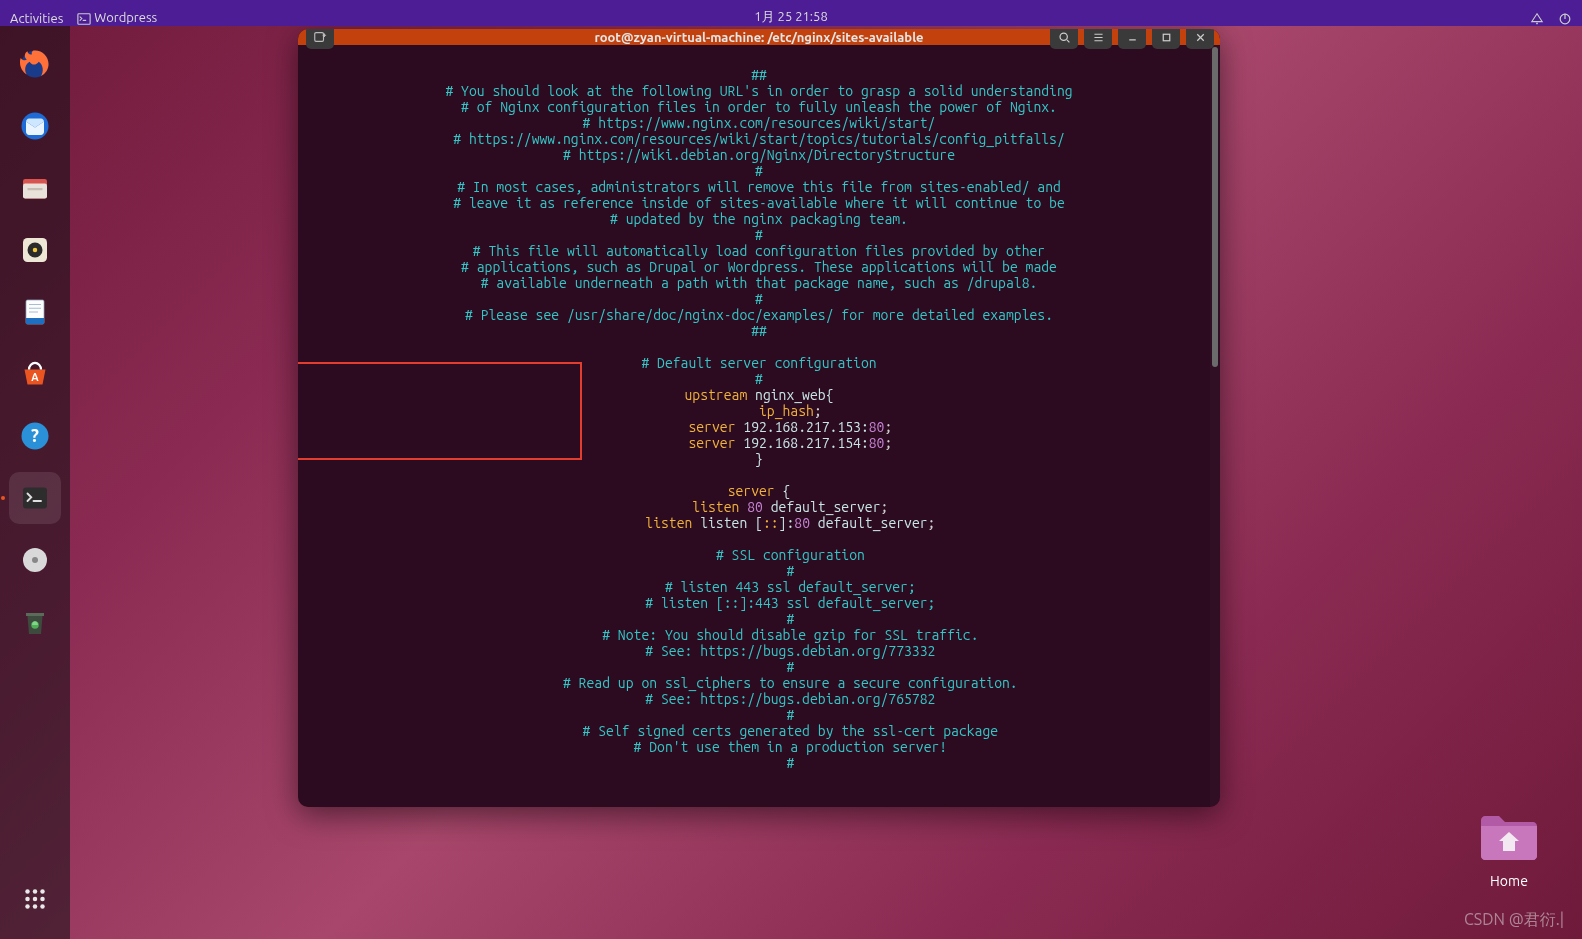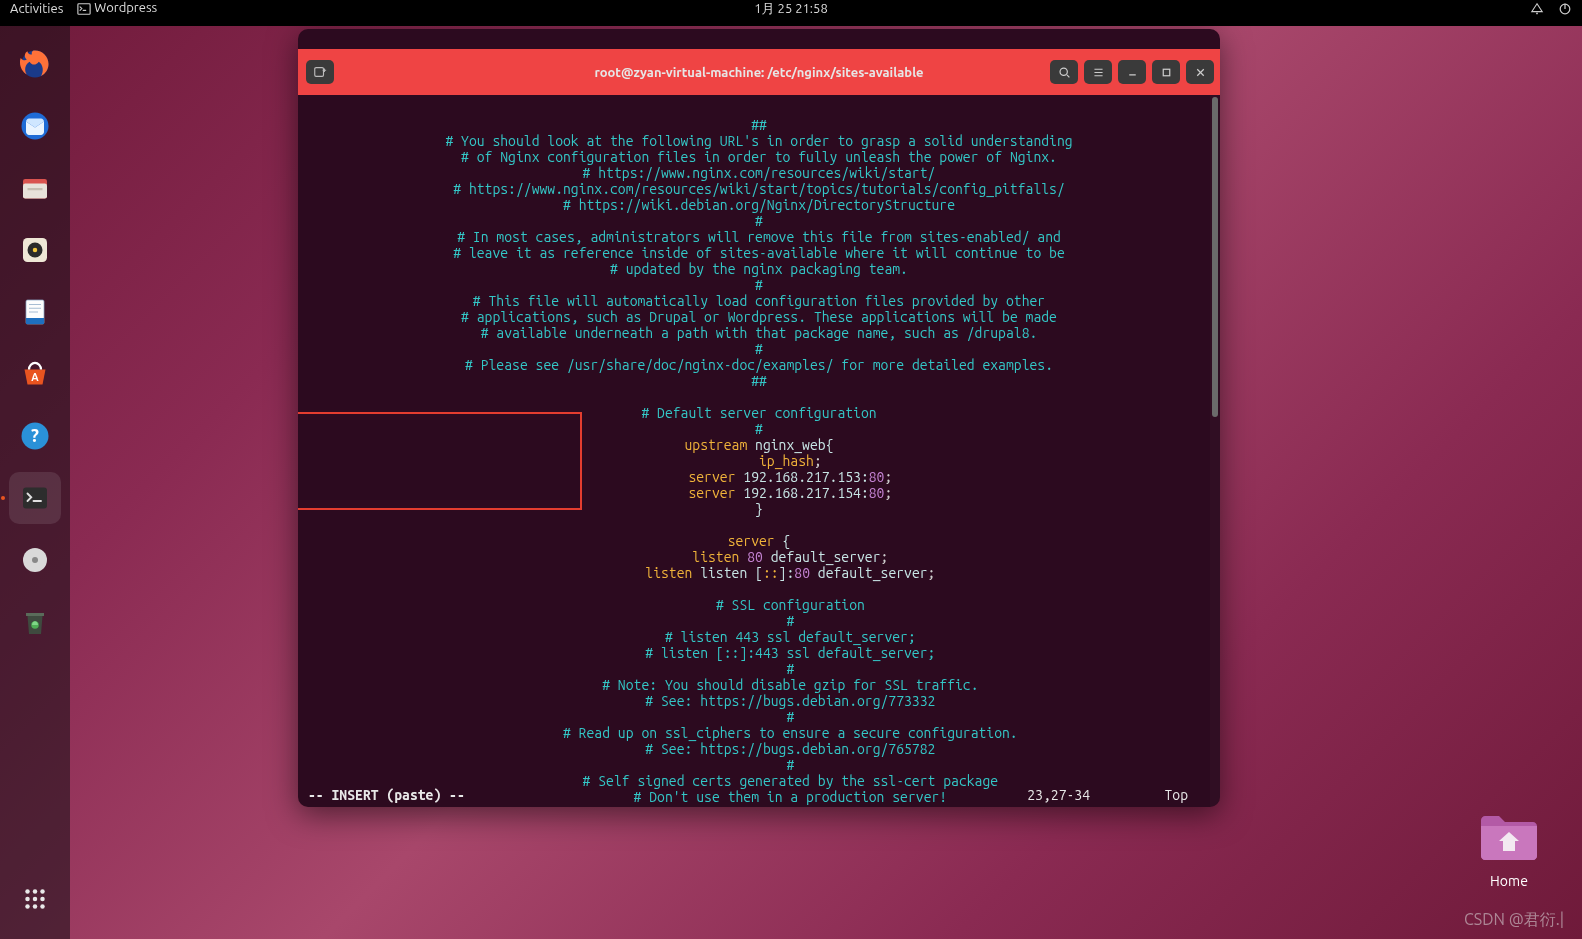--- a/index.html
+++ b/index.html
@@ -1,20 +1,20 @@
 <!DOCTYPE html>
 <html><head>
 <meta charset="utf-8">
 <style>
   * { margin: 0; padding: 0; box-sizing: border-box; }
   html, body { width: 1582px; height: 939px; overflow: hidden; font-family: "Ubuntu", "Liberation Sans", sans-serif; }
   body { background: linear-gradient(135deg, #6f1a3a 0%, #8a2a52 25%, #a8476b 50%, #8a2a52 75%, #6f1a3a 100%); color: #e0e0e0; }
 
   
-  .top-panel { position: absolute; top:0; left:0; right:0; height:26px; background:#000000; color:#ddd; display:flex; align-items:flex-start; font-size:13px; z-index:100; }
+  .top-panel { position: absolute; top:0; left:0; right:0; height:26px; background:#4c1d95; color:#ddd; display:flex; align-items:flex-end; font-size:13px; z-index:100; }
   .top-left { display:flex; align-items:center; gap:14px; padding-left:10px; }
   .top-center { position:absolute; left:50%; transform:translateX(-50%); }
   .top-right { position:absolute; right:10px; display:flex; align-items:center; gap:14px; }
   .top-panel .item { cursor:default; }
   .top-panel svg { width:14px; height:14px; vertical-align:middle; }
 
   
   .dock { position:absolute; top:26px; left:0; width:70px; height:calc(100% - 26px); background:rgba(20,15,20,0.55); display:flex; flex-direction:column; align-items:center; padding-top:12px; gap:10px; z-index:50; }
   .dock-item { width:52px; height:52px; border-radius:10px; display:flex; align-items:center; justify-content:center; font-size:26px; position:relative; }
   .dock-item.running::before { content:""; position:absolute; left:-8px; top:50%; transform:translateY(-50%); width:4px; height:4px; border-radius:50%; background:#e95420; }
@@ -24,21 +24,21 @@
 
   
   .desktop-folder { position:absolute; right:30px; bottom:50px; width:86px; text-align:center; color:#fff; font-size:14px; }
   .desktop-folder .folder-icon { width:64px; height:54px; margin:0 auto 6px; }
 
   
   .watermark { position:absolute; right:18px; bottom:8px; color:rgba(220,220,220,0.55); font-size:16px; }
 
   
   .terminal { position:absolute; top:29px; left:298px; width:922px; height:778px; background:#2c0a1f; border-radius:10px; box-shadow:0 8px 30px rgba(0,0,0,0.5); overflow:hidden; display:flex; flex-direction:column; }
-  .term-titlebar { height:46px; background:#ef4444; display:flex; align-items:center; position:relative;margin-top:20px; }
+  .term-titlebar { height:16px; background:#c2410c; display:flex; align-items:center; position:relative; }
   .term-tabbtn { width:28px; height:24px; margin-left:8px; border-radius:5px; background:#3a3a3a; display:flex; align-items:center; justify-content:center; color:#bbb; font-size:13px; }
   .term-title { position:absolute; left:50%; transform:translateX(-50%); color:#e6e6e6; font-size:13px; font-weight:bold; }
   .term-controls { position:absolute; right:6px; display:flex; gap:6px; }
   .term-controls .btn { width:28px; height:24px; border-radius:5px; background:#3a3a3a; display:flex; align-items:center; justify-content:center; color:#ccc; font-size:12px; }
   .term-body { flex:1; position:relative; padding:6px 10px 0 10px; font-family:"Ubuntu Mono","Liberation Mono",monospace; font-size:14px; line-height:16px; color:#34c7c7; white-space:pre; overflow:hidden;text-align:center; }
   .term-scrollbar { position:absolute; top:0; right:0; width:10px; height:100%; background:rgba(255,255,255,0.02); }
   .term-thumb { position:absolute; top:2px; right:2px; width:6px; height:320px; background:#6b6b6b; border-radius:3px; }
 
   .c-comment { color:#34c7c7; }
   .c-keyword { color:#f0b33a; }
@@ -250,25 +250,20 @@
 <span class="c-comment">        # See: https://bugs.debian.org/773332</span>
 <span class="c-comment">        #</span>
 <span class="c-comment">        # Read up on ssl_ciphers to ensure a secure configuration.</span>
 <span class="c-comment">        # See: https://bugs.debian.org/765782</span>
 <span class="c-comment">        #</span>
 <span class="c-comment">        # Self signed certs generated by the ssl-cert package</span>
 <span class="c-comment">        # Don't use them in a production server!</span>
 <span class="c-comment">        #</span>
     <div class="highlight-box" style="top:317px; left:-2px; width:286px; height:98px;"></div>
     <div class="term-scrollbar"><div class="term-thumb"></div></div>
-    <div class="status-line">
-      <span class="status-left">-- INSERT (paste) --</span>
-      <span class="mid">23,27-34</span>
-      <span class="right">Top</span>
-    </div>
   </div>
 </div>
 
 <div class="desktop-folder">
   <svg class="folder-icon" viewBox="0 0 64 54">
     <path d="M4 10c0-2 2-4 4-4h14l6 6h28c2 0 4 2 4 4v30c0 2-2 4-4 4H8c-2 0-4-2-4-4z" fill="#b35aa6"></path>
     <path d="M4 16h56v30c0 2-2 4-4 4H8c-2 0-4-2-4-4z" fill="#c977bd"></path>
     <path d="M32 22l-10 9h4v10h12V31h4z" fill="#f3e9f1"></path>
   </svg>
   <div>Home</div>

